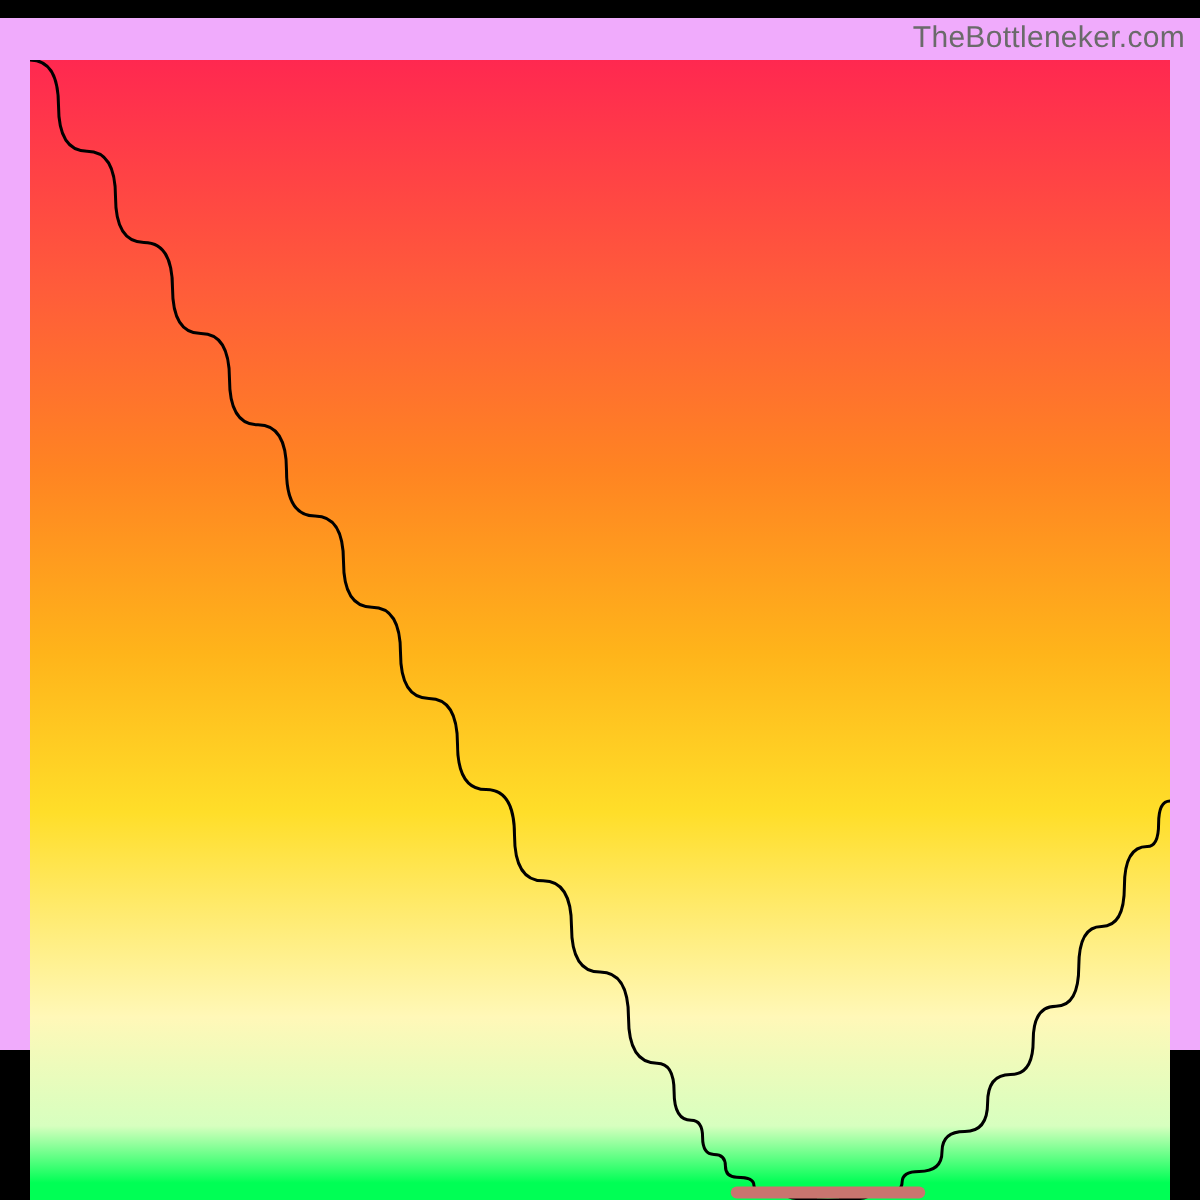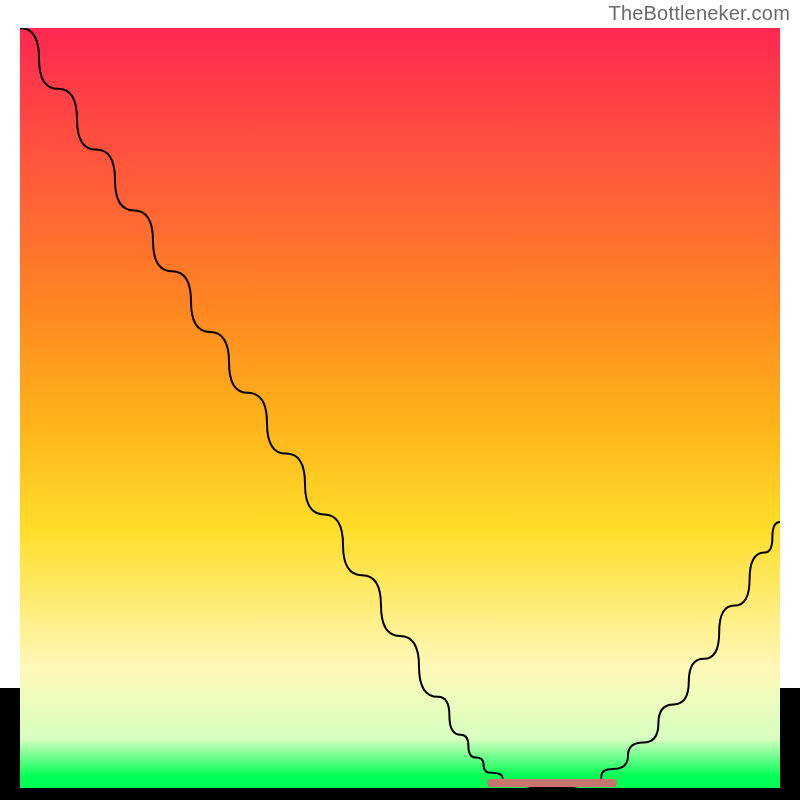--- a/index.html
+++ b/index.html
@@ -7,24 +7,24 @@
     padding: 0;
     width: 800px;
     height: 800px;
     background: #000;
     overflow: hidden;
     font-family: Arial, Helvetica, sans-serif;
   }
   .frame {
     position: absolute;
     left: 0;
-    top: 0;
+    top: 12px;
     width: 800px;
     height: 688px;
-    background: #ffffff;
+    background: #f0abfc;
   }
   .watermark {
     position: absolute;
     top: 2px;
     right: 10px;
     color: #6a6a6a;
     font-size: 20px;
     font-weight: 500;
     letter-spacing: 0.2px;
   }

